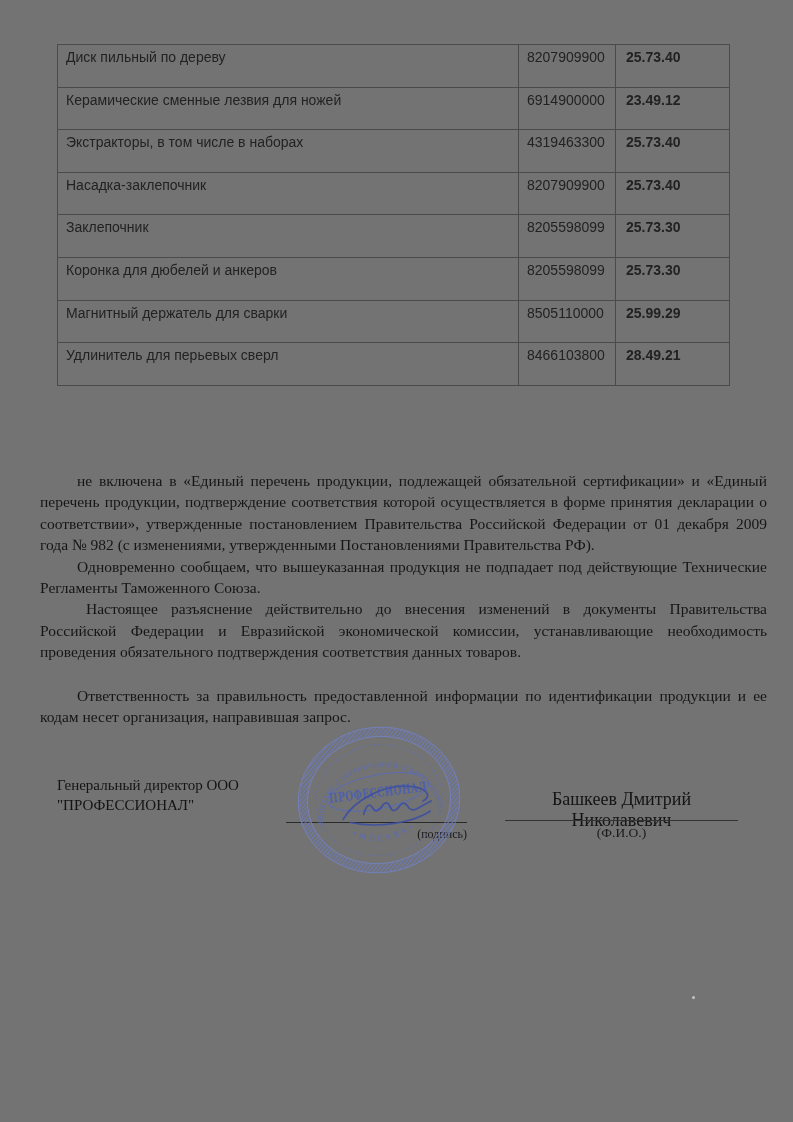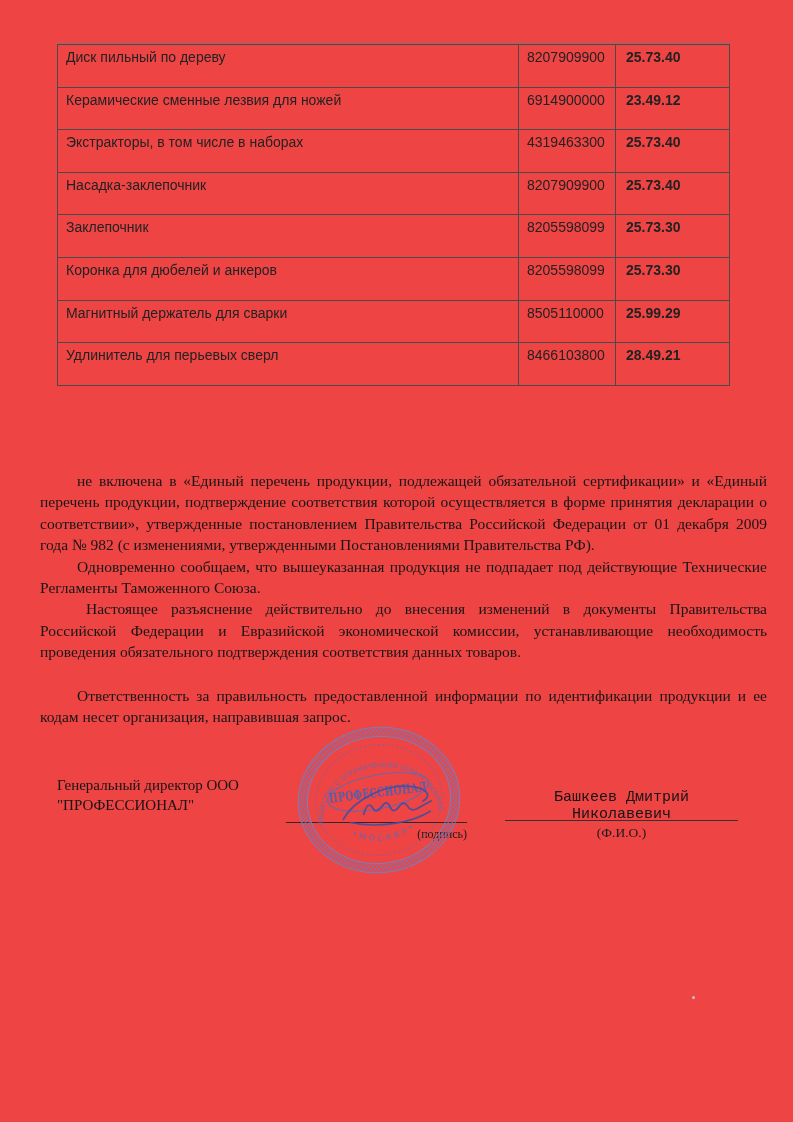--- a/index.html
+++ b/index.html
@@ -2,21 +2,21 @@
 <html><head>
 <meta charset="utf-8">
 <style>
   * { margin: 0; padding: 0; box-sizing: border-box; }
   html, body { background: #e8e8e8; }
   .page {
     position: relative;
     width: 793px;
     height: 1122px;
     margin: 0 auto;
-    background: #ef4444;
+    background: #737373;
     font-family: "Liberation Serif", serif;
     color: #1b1b1b;
     overflow: hidden;
   }
 
   
   .doc-table {
     position: absolute;
     left: 57px; top: 44px;
     width: 672px;
@@ -75,23 +75,22 @@
     text-align: right;
     font-size: 12px;
     color: #1a1a1a;
     z-index: 1;
   }
   .fio-name {
     position: absolute;
     left: 505px; top: 789px;
     width: 233px;
     text-align: center;
-    font-size: 15px;
+    font-size: 18px;
     color: #141414;
-    font-family: Liberation Mono, monospace;
   }
   .fio-line {
     position: absolute;
     left: 505px; top: 820px;
     width: 233px; height: 0;
     border-top: 1px solid #333;
   }
   .fio-caption {
     position: absolute;
     left: 505px; top: 825px;

